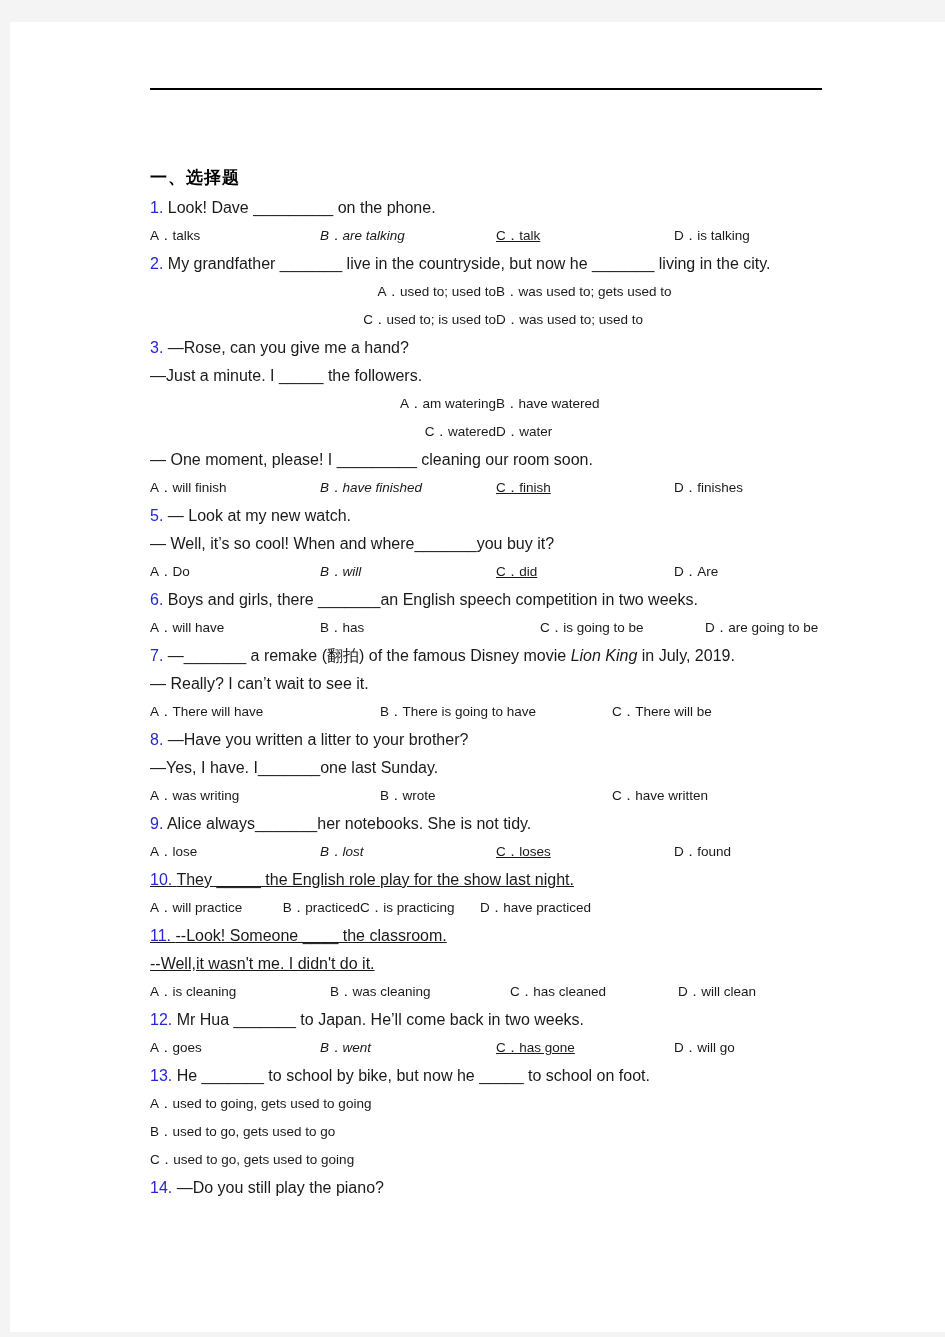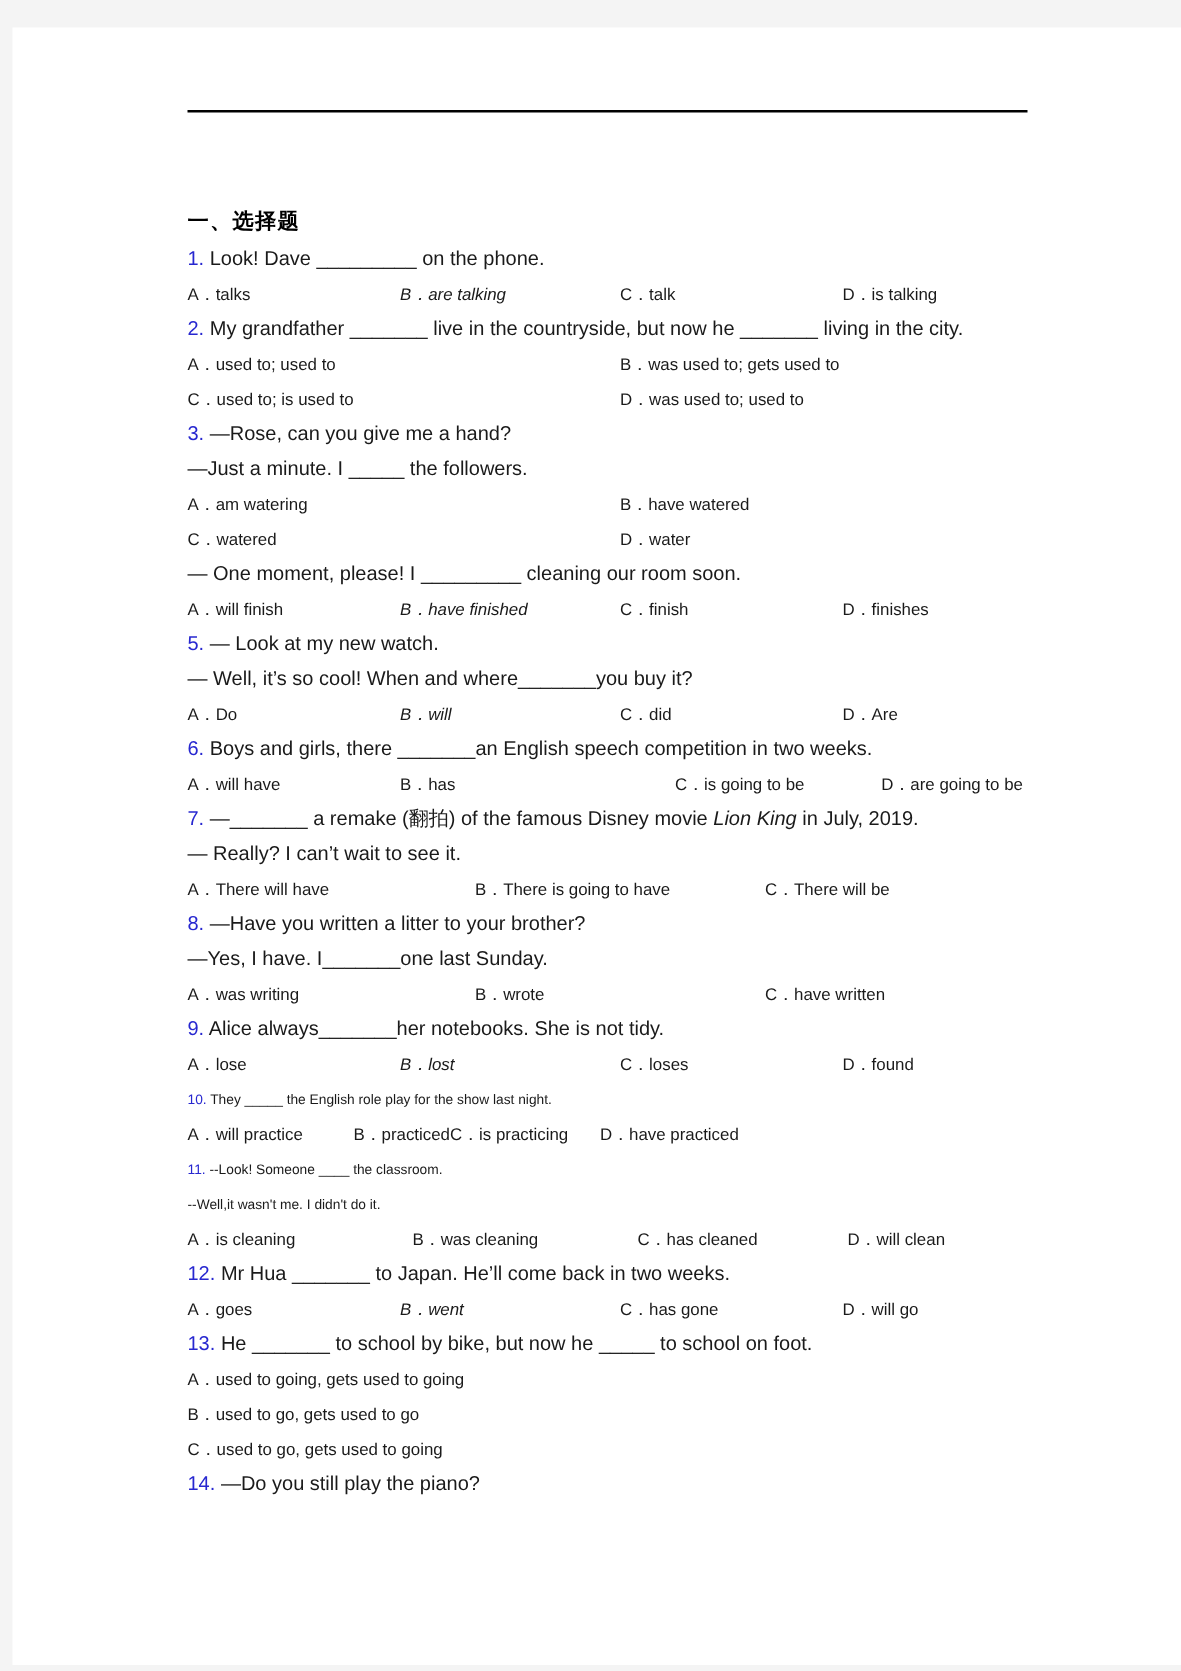--- a/index.html
+++ b/index.html
@@ -46,22 +46,23 @@
     line-height: 20px;
   }
   .line {
     font-size: 16px;
     line-height: 28px;
     color: #1a1a1a;
     white-space: nowrap;
     font-family: "Liberation Sans", sans-serif;
   }
   .line.narrow {
-    font-size: 11px;
+    font-size: 16px;
     letter-spacing: 0px;
+    text-decoration: underline;
   }
   .qnum {
     color: #2727d0;
   }
   .stem-text {
     color: #1a1a1a;
   }
   .italic {
     font-style: italic;
   }
@@ -73,24 +74,24 @@
     color: #1a1a1a;
     white-space: nowrap;
   }
   .opts span.opt {
     display: inline-block;
     vertical-align: top;
   }
   
   .cols4 .opt:nth-child(1) { width: 170px; }
   .cols4 .opt:nth-child(2) { width: 176px; font-style: italic; }
-  .cols4 .opt:nth-child(3) { width: 178px; }
+  .cols4 .opt:nth-child(3) { width: 178px; text-decoration: underline; }
   .cols4 .opt:nth-child(4) { width: auto; }
   
-  .cols2 .opt:nth-child(1) { width: 346px; }
+  .cols2 .opt:nth-child(1) { width: 346px; text-align: right; }
   .cols2 .opt:nth-child(2) { width: auto; }
   
   .cols3 .opt:nth-child(1) { width: 230px; }
   .cols3 .opt:nth-child(2) { width: 232px; }
   .cols3 .opt:nth-child(3) { width: auto; }
   
   .cols4t .opt:nth-child(1) { width: 110px; }
   .cols4t .opt:nth-child(2) { width: 100px; text-align: right; }
   .cols4t .opt:nth-child(3) { width: 120px; }
   .cols4t .opt:nth-child(4) { width: auto; }

